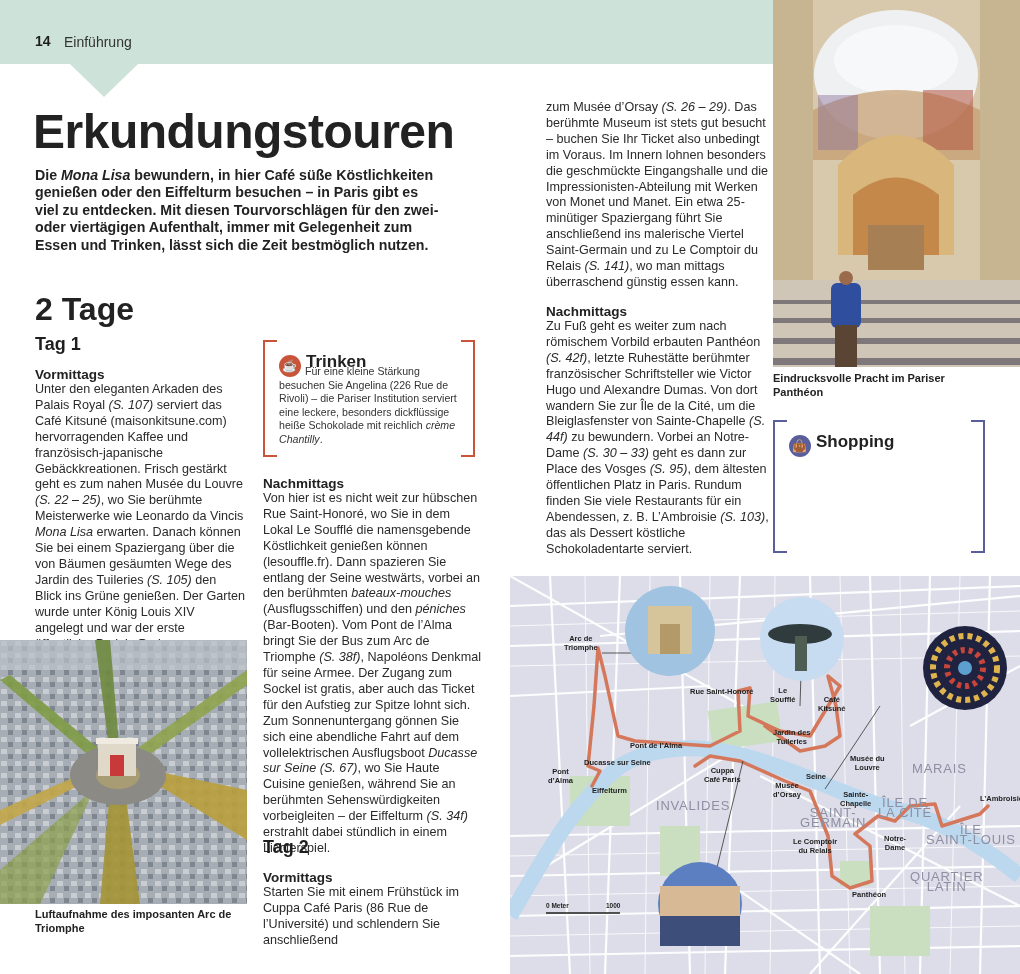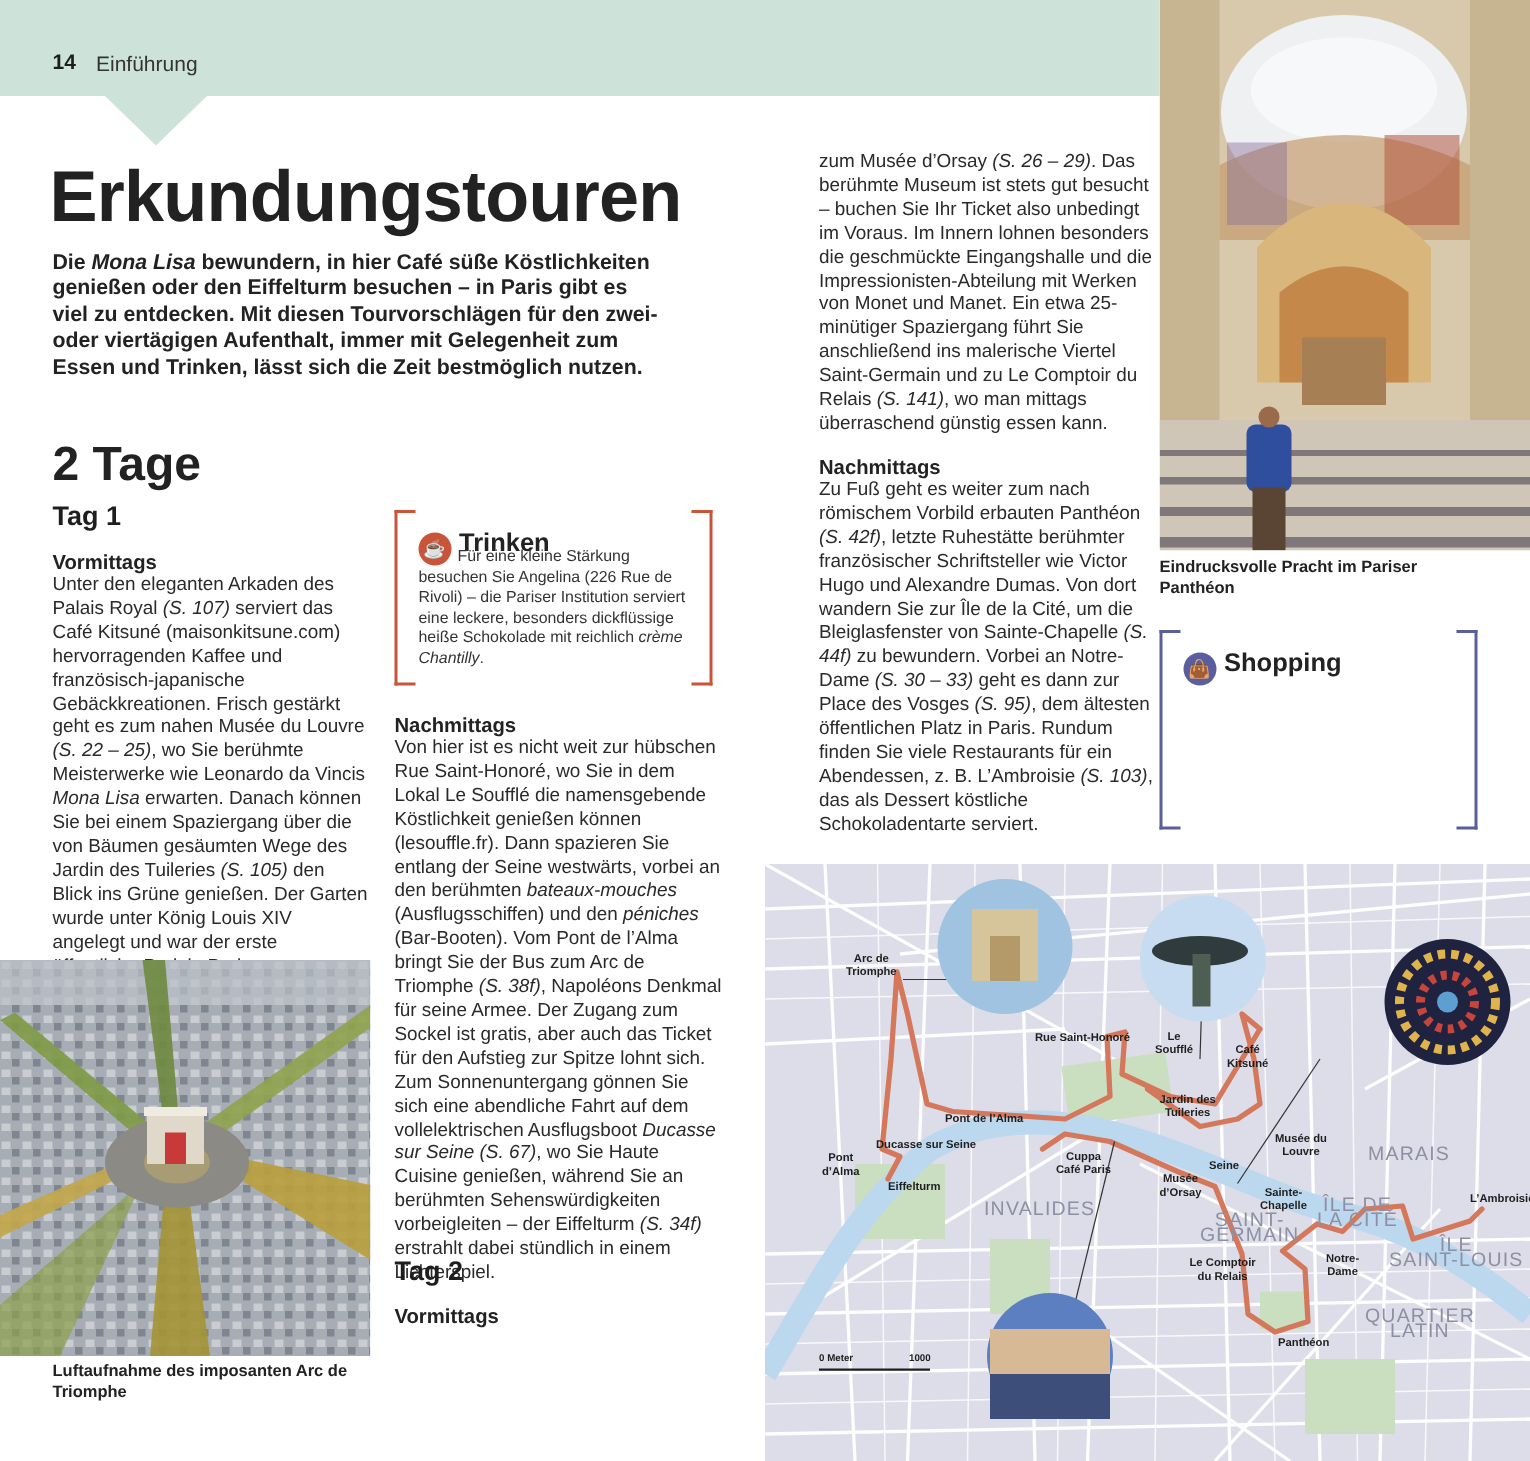--- a/index.html
+++ b/index.html
@@ -101,20 +101,21 @@
 </div>
 
 <div class="col2">
   <div class="h-sub">Nachmittags</div>
   <p class="body-text"><span>Von hier ist es nicht weit zur hübschen Rue Saint-Honoré, wo Sie in dem Lokal Le Soufflé die namensgebende Köstlichkeit genießen können (lesouffle.fr). Dann spazieren Sie entlang der Seine westwärts, vorbei an den berühmten </span><i>bateaux-mouches</i><span> (Ausflugsschiffen) und den </span><i>péniches</i><span> (Bar-Booten). Vom Pont de l’Alma bringt Sie der Bus zum Arc de Triomphe </span><i>(S. 38f)</i><span>, Napoléons Denkmal für seine Armee. Der Zugang zum Sockel ist gratis, aber auch das Ticket für den Aufstieg zur Spitze lohnt sich. Zum Sonnenuntergang gönnen Sie sich eine abendliche Fahrt auf dem vollelektrischen Ausflugsboot </span><i>Ducasse sur Seine</i><i> (S. 67)</i><span>, wo Sie Haute Cuisine genießen, während Sie an berühmten Sehenswürdigkeiten vorbeigleiten – der Eiffelturm </span><i>(S. 34f)</i><span> erstrahlt dabei stündlich in einem Lichterspiel.</span></p>
 </div>
 
 <div class="h-tag" style="left:263px; top:837px;">Tag 2</div>
 <div class="col2b">
   <div class="h-sub">Vormittags</div>
+  <p class="body-text">Starten Sie mit einem Frühstück im Cuppa Café Paris (86 Rue de l’Université) und schlendern Sie anschließend</p>
 </div>
 
 <div class="col3a">
   <p class="body-text"><span>zum Musée d’Orsay </span><i>(S. 26 – 29)</i><span>. Das berühmte Museum ist stets gut besucht – buchen Sie Ihr Ticket also unbedingt im Voraus. Im Innern lohnen besonders die geschmückte Eingangshalle und die Impressionisten-Abteilung mit Werken von Monet und Manet. Ein etwa 25-minütiger Spaziergang führt Sie anschließend ins malerische Viertel Saint-Germain und zu Le Comptoir du Relais </span><i>(S. 141)</i><span>, wo man mittags überraschend günstig essen kann.</span></p>
 </div>
 <div class="col3b">
   <div class="h-sub">Nachmittags</div>
   <p class="body-text"><span>Zu Fuß geht es weiter zum nach römischem Vorbild erbauten Panthéon </span><i>(S. 42f)</i><span>, letzte Ruhestätte berühmter französischer Schriftsteller wie Victor Hugo und Alexandre Dumas. Von dort wandern Sie zur Île de la Cité, um die Bleiglasfenster von Sainte-Chapelle </span><i>(S. 44f)</i><span> zu bewundern. Vorbei an Notre-Dame </span><i>(S. 30 – 33)</i><span> geht es dann zur Place des Vosges </span><i>(S. 95)</i><span>, dem ältesten öffentlichen Platz in Paris. Rundum finden Sie viele Restaurants für ein Abendessen, z. B. L’Ambroisie </span><i>(S. 103)</i><span>, das als Dessert köstliche Schokoladentarte serviert.</span></p>
 </div>
 

